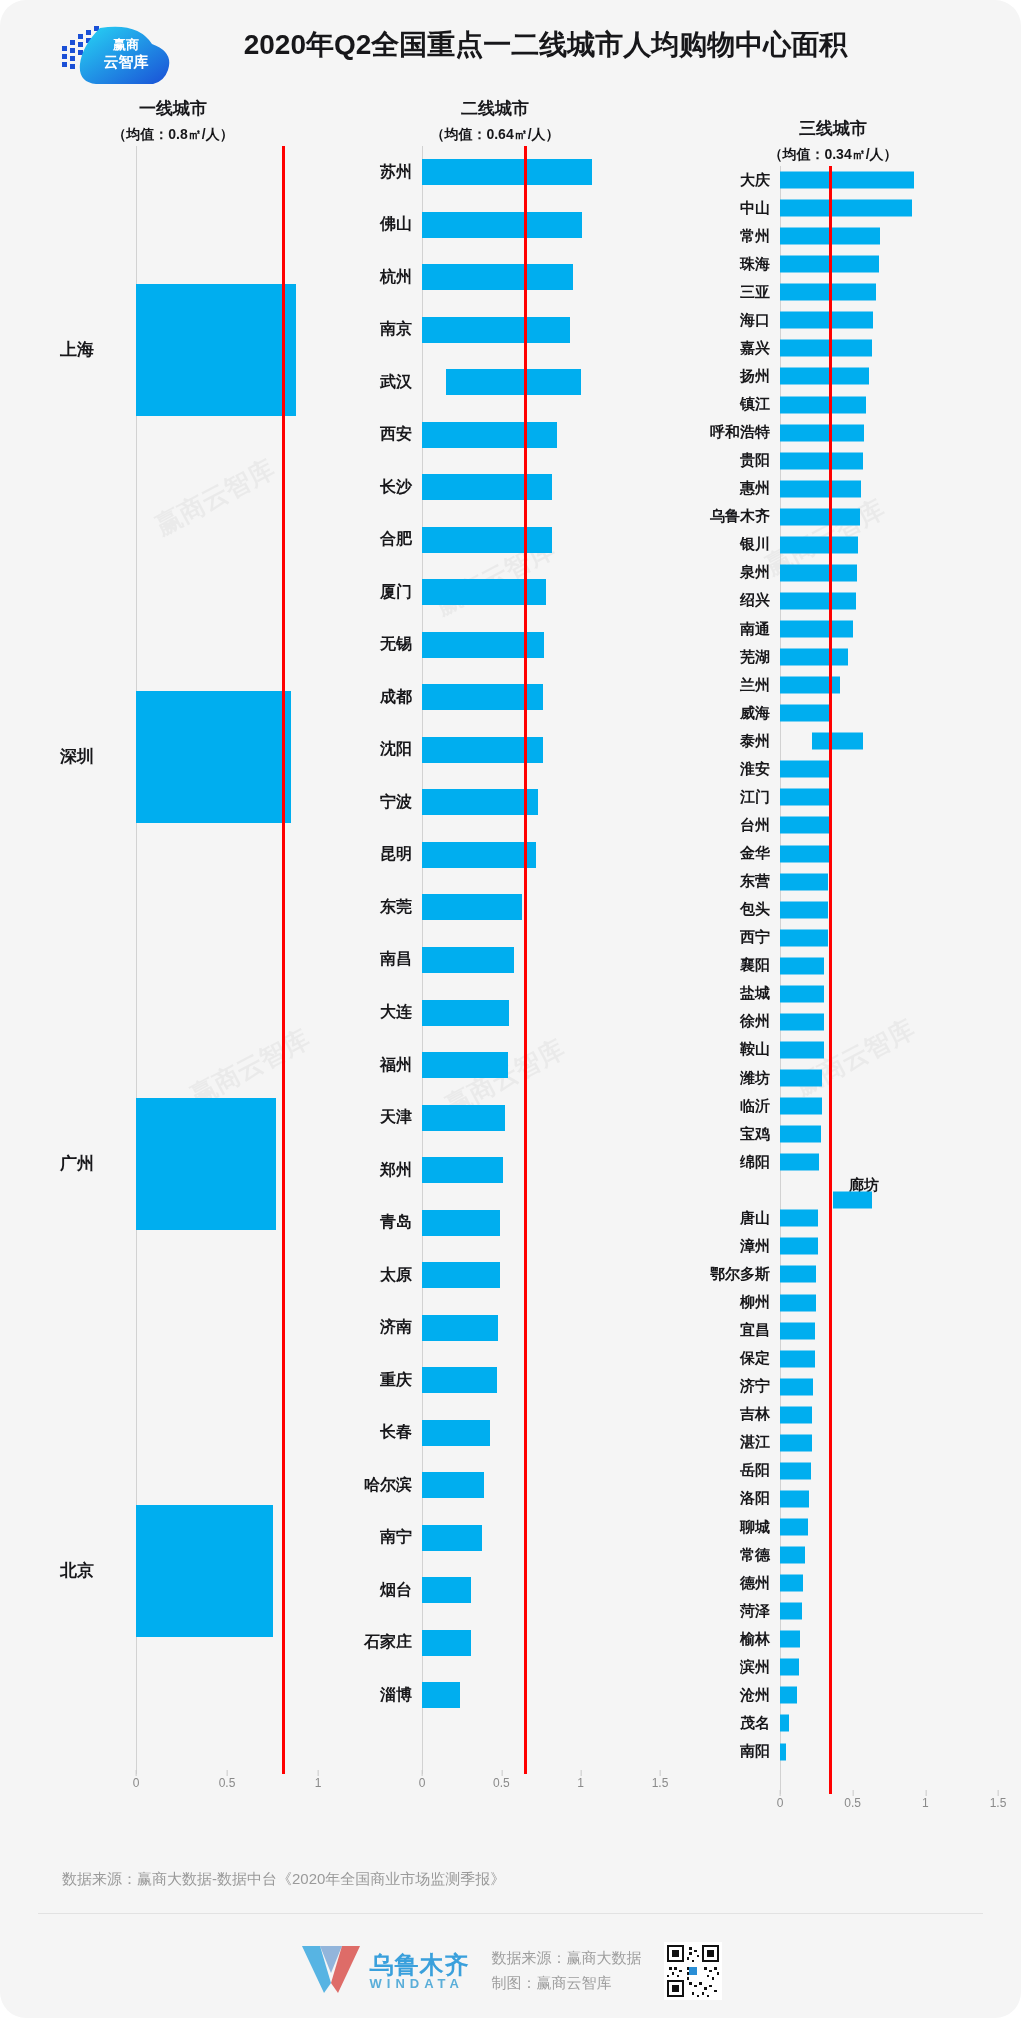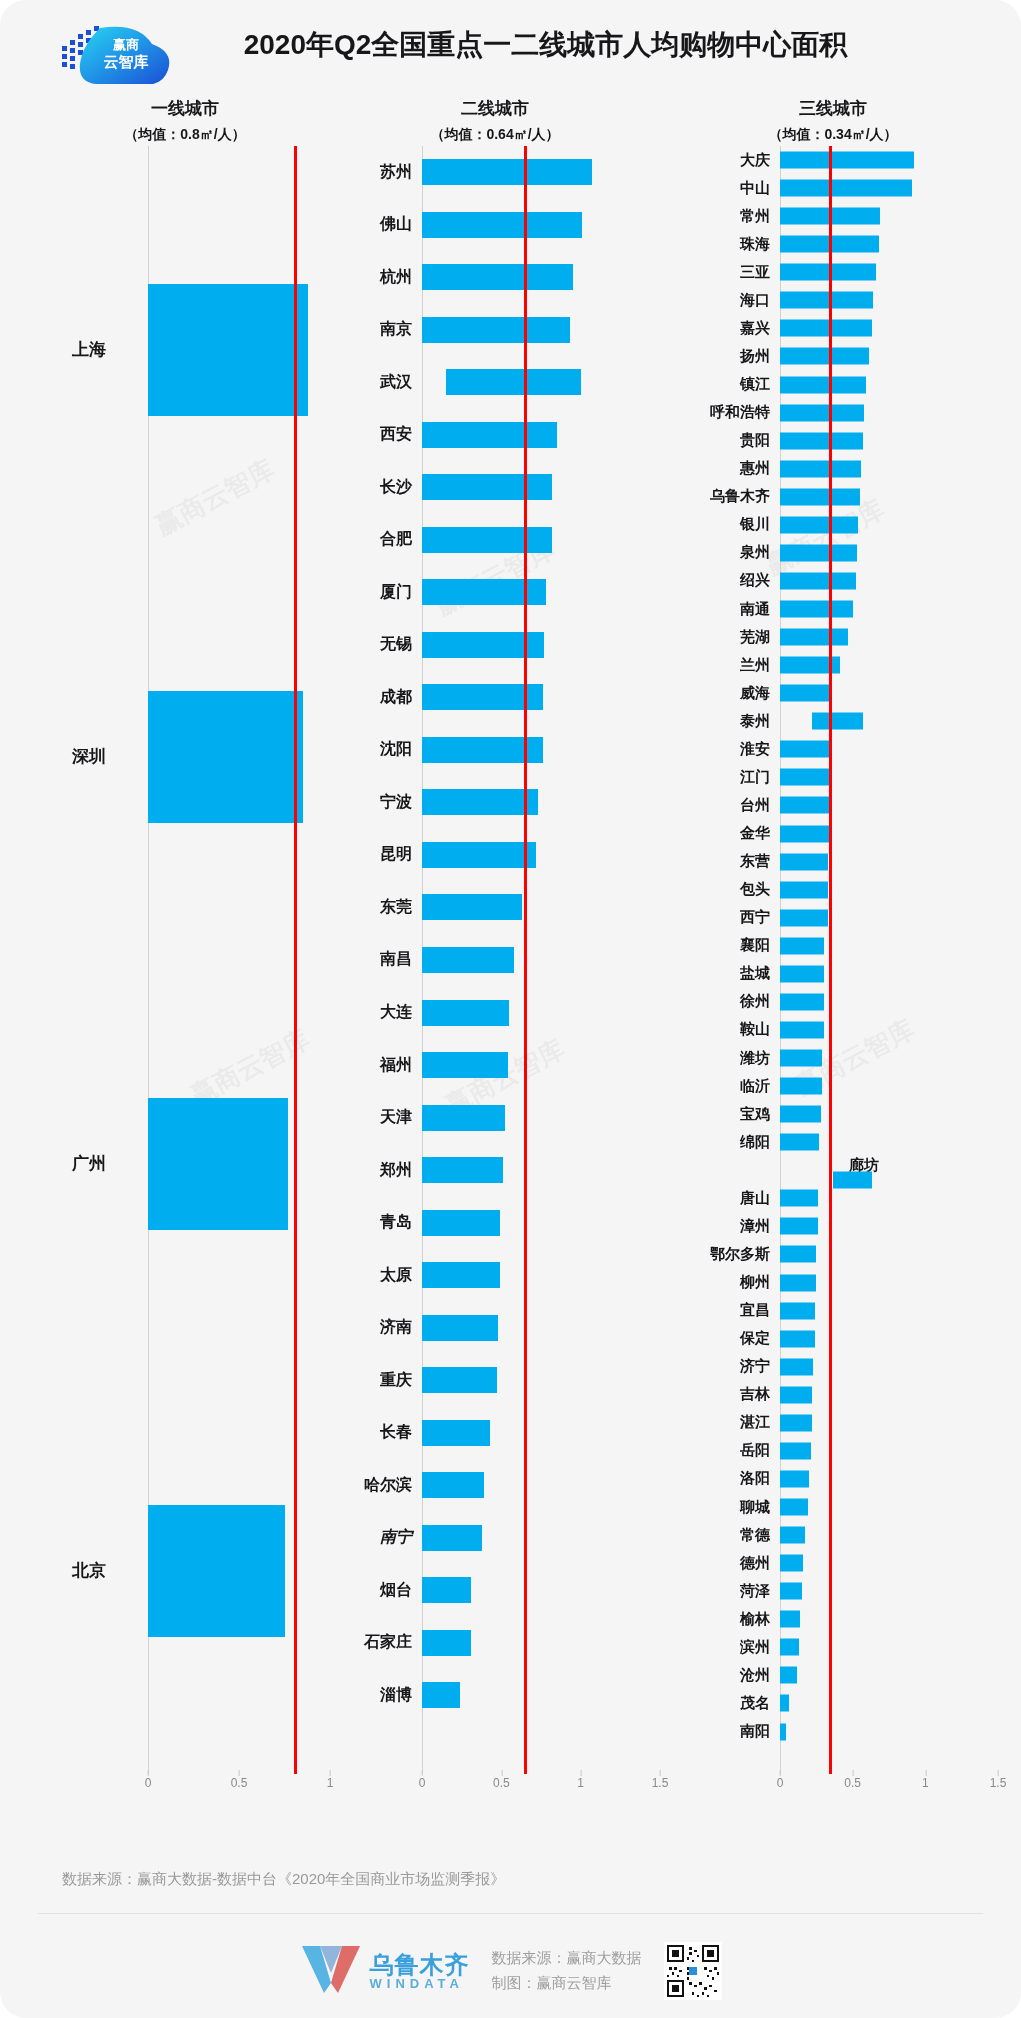--- a/index.html
+++ b/index.html
@@ -104,21 +104,21 @@
     <div class="page-title">2020年Q2全国重点一二线城市人均购物中心面积</div>
   </div>
 
   <div class="wm" style="left:150px;top:480px;">赢商云智库</div>
   <div class="wm" style="left:185px;top:1050px;">赢商云智库</div>
   <div class="wm" style="left:430px;top:560px;">赢商云智库</div>
   <div class="wm" style="left:440px;top:1060px;">赢商云智库</div>
   <div class="wm" style="left:760px;top:520px;">赢商云智库</div>
   <div class="wm" style="left:790px;top:1040px;">赢商云智库</div>
 
-  <div class="col t1" id="col0" style="left:40px;width:290px;">
+  <div class="col t1" id="col0" style="left:28px;width:290px;">
     <div class="col-head">
       <div class="col-title">一线城市</div>
       <div class="col-avg">（均值：0.8㎡/人）</div>
     </div>
     <div class="plot" id="plot0" style="height: 1628px;">
         <div class="axis-line" style="left: 108px;"></div>
         <div class="avg-line" style="left: 253.6px;"></div>
         <div class="row" style="height: 407px;">
           <div class="row-label">上海</div>
           <div class="bar-area">
@@ -308,21 +308,21 @@
           <div class="bar-area">
             <div class="bar" title="长春 0.43" style="width: 68.2267px; height: 26px; background: rgb(0, 174, 239);"></div>
           </div>
         </div>
         <div class="row" style="height: 52.5161px;">
           <div class="row-label">哈尔滨</div>
           <div class="bar-area">
             <div class="bar" title="哈尔滨 0.39" style="width: 61.88px; height: 26px; background: rgb(0, 174, 239);"></div>
           </div>
         </div>
-        <div class="row" style="height: 52.5161px; font-style: italic;">
+        <div class="row" style="height: 52.5161px;">
           <div class="row-label">南宁</div>
           <div class="bar-area">
             <div class="bar" title="南宁 0.38" style="width: 60.2933px; height: 26px; background: rgb(0, 174, 239);"></div>
           </div>
         </div>
         <div class="row" style="height: 52.5161px;">
           <div class="row-label">烟台</div>
           <div class="bar-area">
             <div class="bar" title="烟台 0.31" style="width: 49.1867px; height: 26px; background: rgb(0, 174, 239);"></div>
           </div>
@@ -341,21 +341,21 @@
         </div>
       </div>
     <div class="xaxis" id="axis1">
         <div class="tick" style="left: 92px;">0<div class="tickmark"></div></div>
         <div class="tick" style="left: 171.333px;">0.5<div class="tickmark"></div></div>
         <div class="tick" style="left: 250.667px;">1<div class="tickmark"></div></div>
         <div class="tick" style="left: 330px;">1.5<div class="tickmark"></div></div>
       </div>
   </div>
 
-  <div class="col t3" id="col2" style="left:668px;width:330px;">
+  <div class="col t3" id="col2" style="left:668px;width:330px;margin-top:20px;">
     <div class="col-head">
       <div class="col-title">三线城市</div>
       <div class="col-avg">（均值：0.34㎡/人）</div>
     </div>
     <div class="plot" id="plot2" style="height: 1628px;">
         <div class="axis-line" style="left: 112px;"></div>
         <div class="avg-line" style="left: 161.413px;"></div>
         <div class="row" style="height: 28.069px;">
           <div class="row-label">大庆</div>
           <div class="bar-area">

